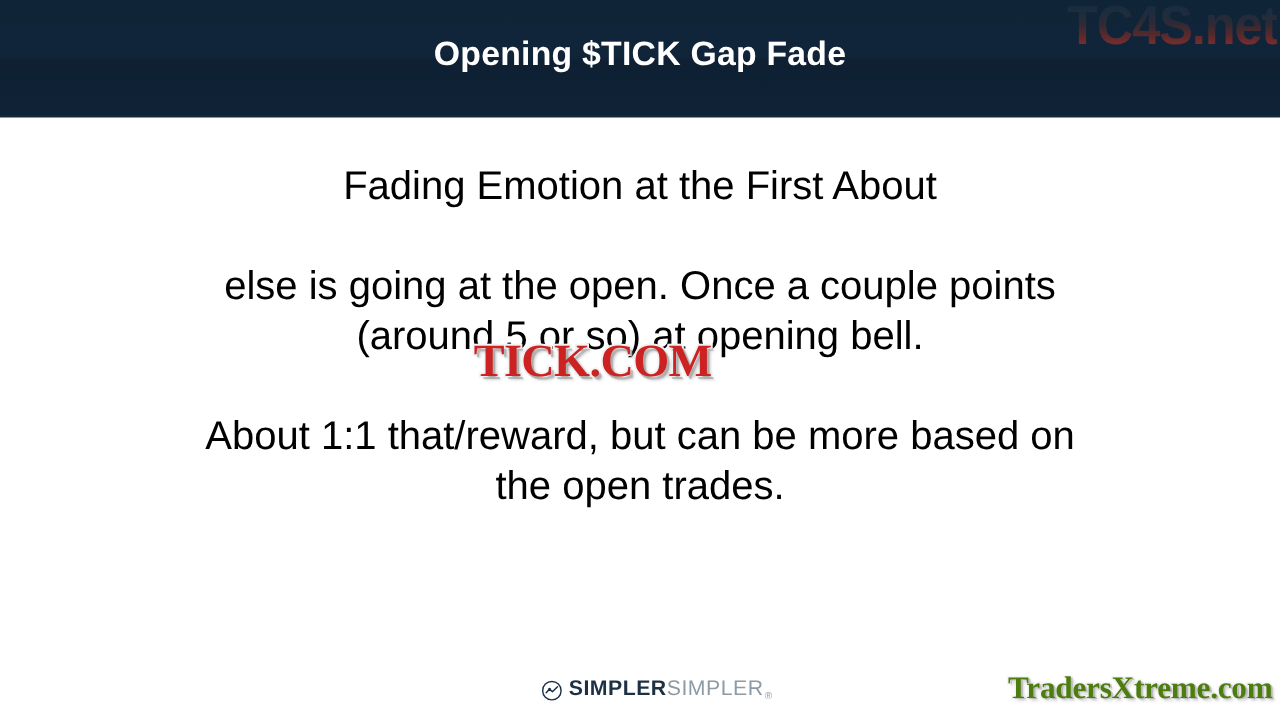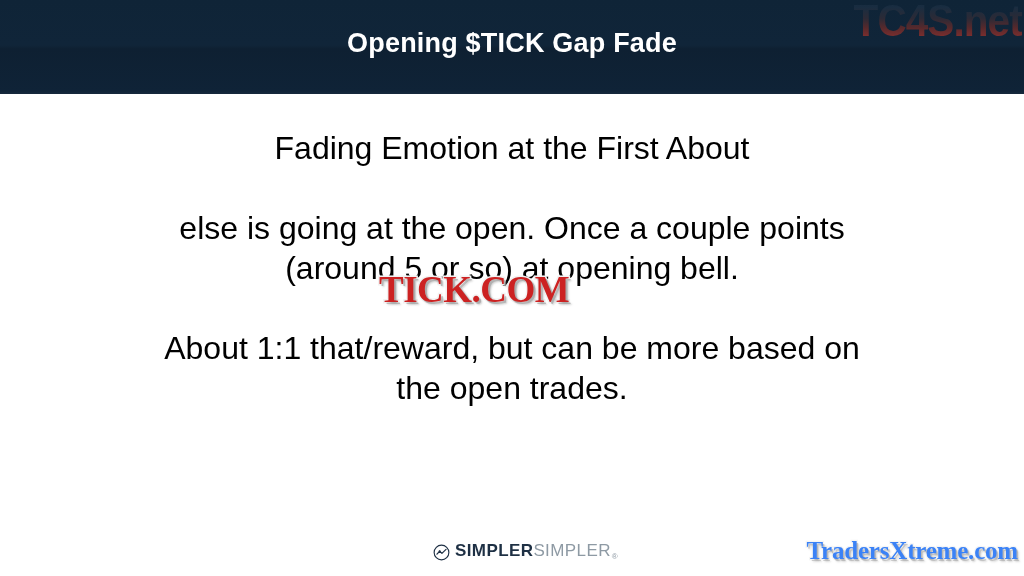--- a/index.html
+++ b/index.html
@@ -146,21 +146,21 @@
 
   
   #tradersxtreme-watermark {
     position: absolute;
     right: 6px;
     top: 537px;
     font-family: "Liberation Serif", serif;
     font-weight: bold;
     font-size: 25px;
     letter-spacing: -0.2px;
-    color: #3b82f6;
+    color: #4d7c0f;
     -webkit-text-stroke: 2.6px #f5f5f5;
     paint-order: stroke fill;
     text-shadow:
        1.5px 1.5px 0 rgba(150,150,150,0.45),
        2.5px 2.5px 2px rgba(130,130,130,0.3);
     white-space: nowrap;
   }
 </style>
 </head>
 <body>

